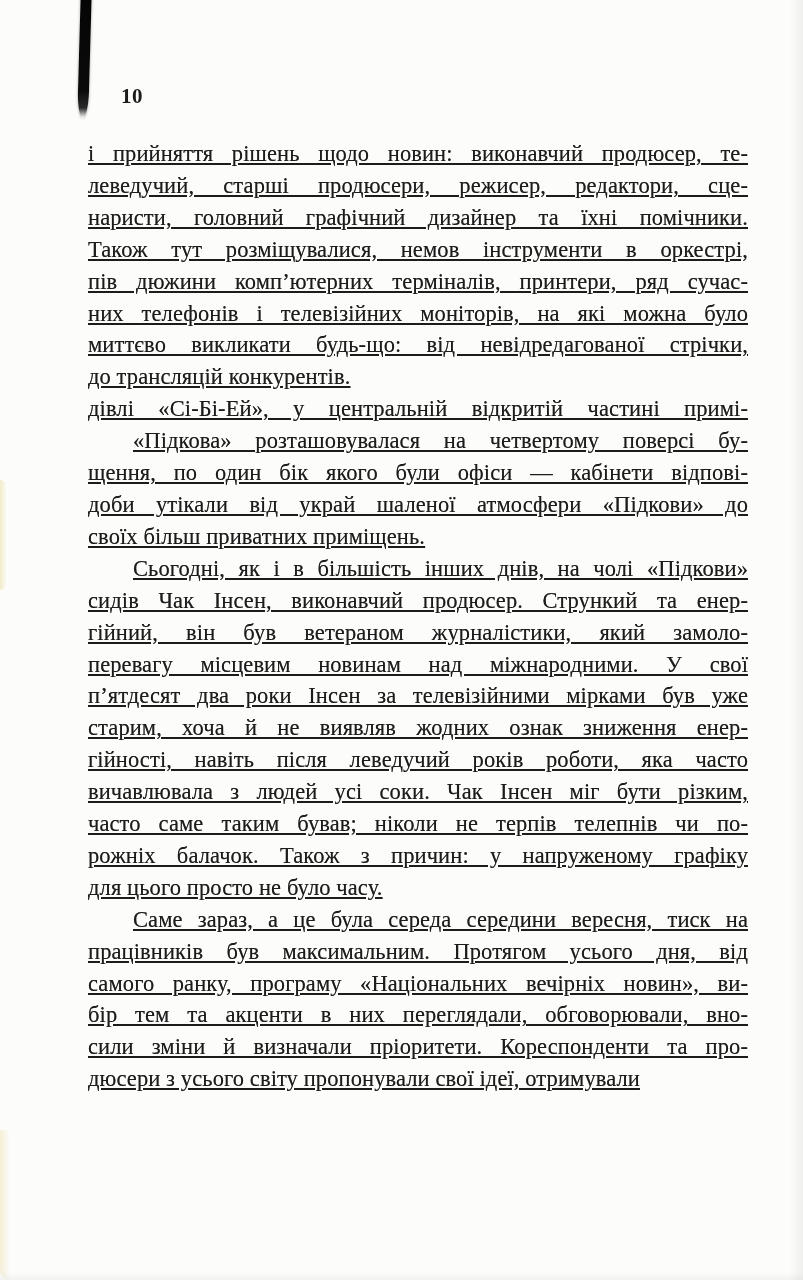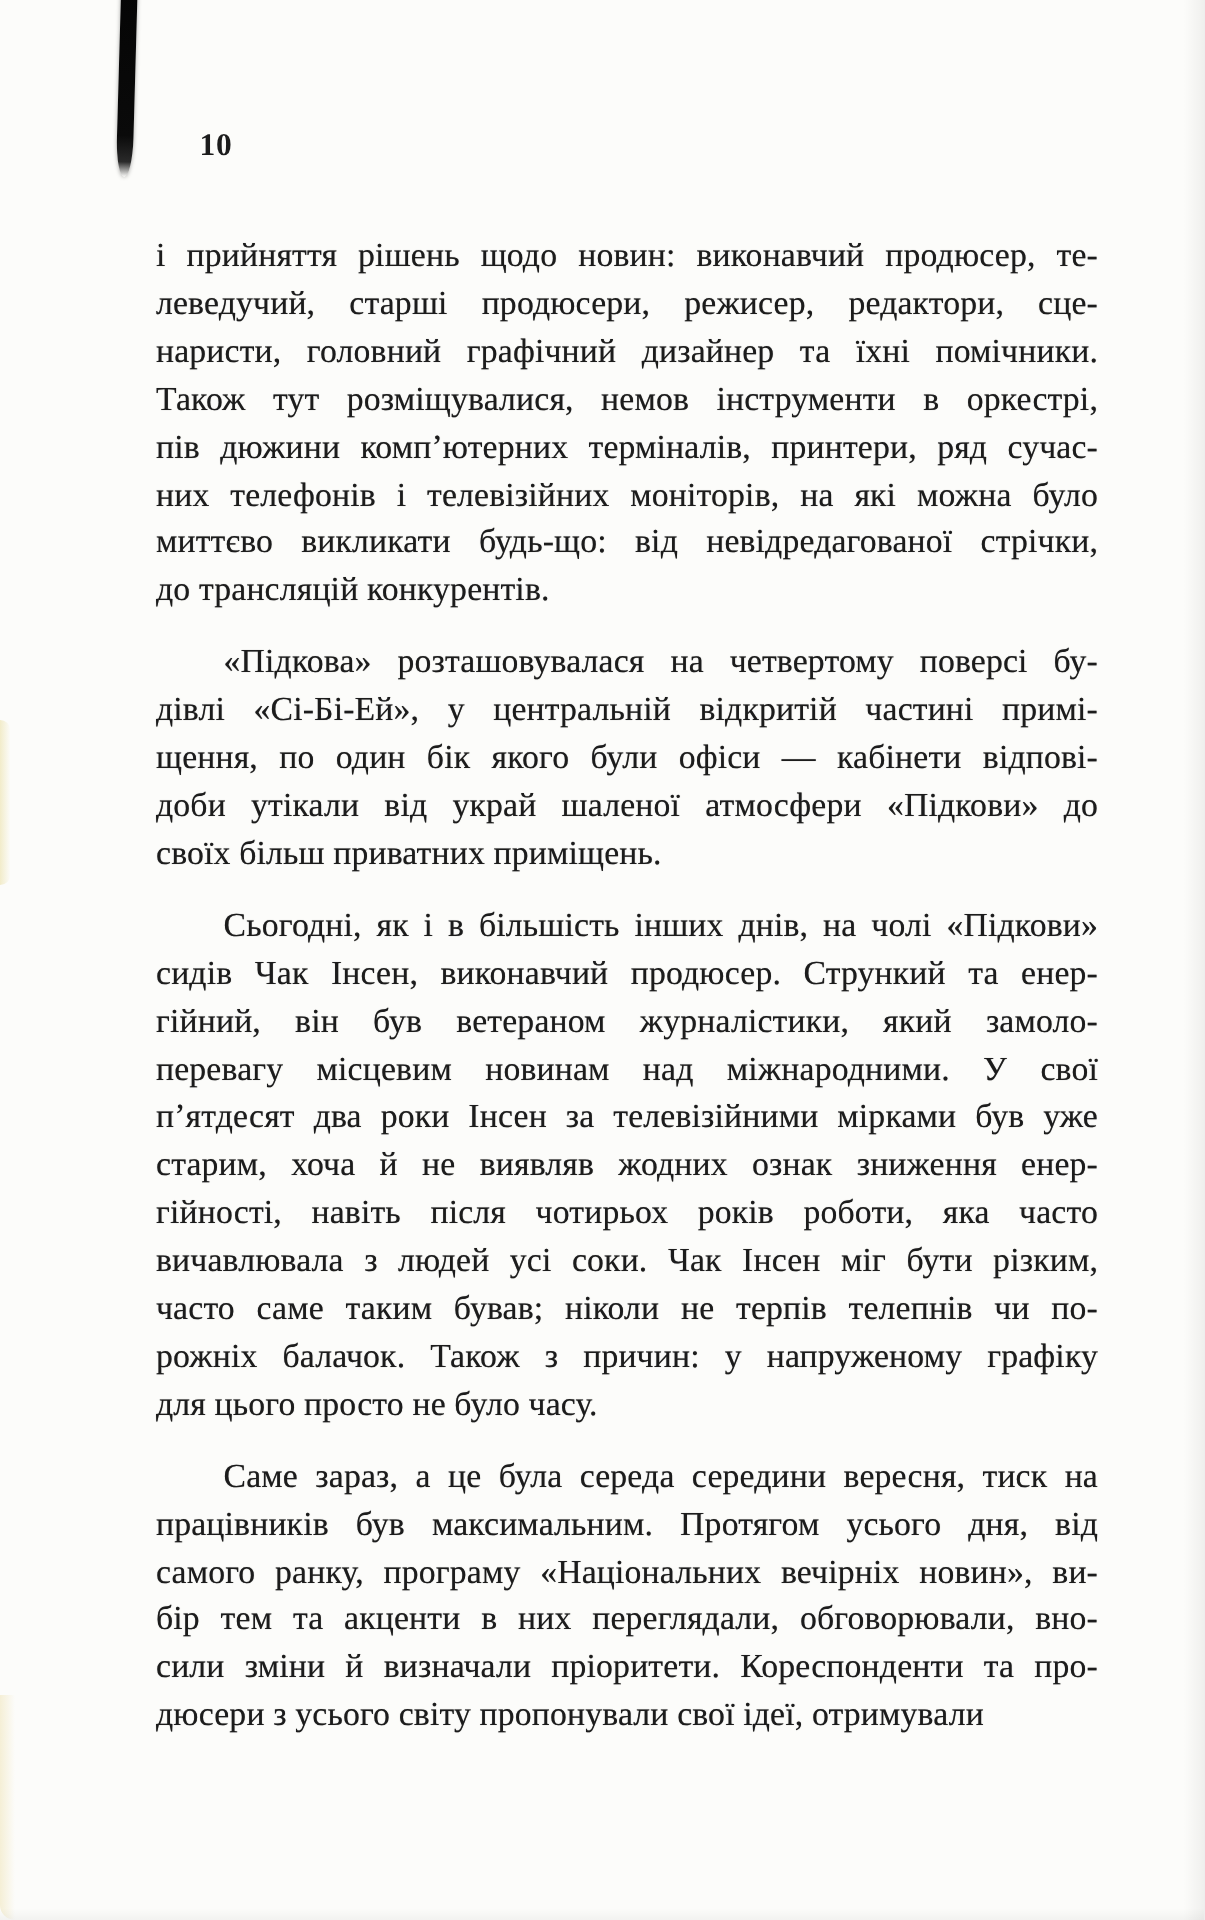--- a/index.html
+++ b/index.html
@@ -40,31 +40,31 @@
     background: linear-gradient(to right, #f2ecca, rgba(242,236,202,0));
     border-radius: 0 8px 8px 0;
   }
   .edge-tint-left-bottom {
     position: absolute; left: 0; bottom: 0; width: 10px; height: 150px;
     background: linear-gradient(to right, #f5efd6, rgba(245,239,214,0));
     border-bottom-left-radius: 18px;
   }
   .page-number {
     position: absolute;
-    left: 133px; top: 84px;
+    left: 121px; top: 84px;
     font-size: 21px;
     font-weight: bold;
     letter-spacing: 0.5px;
   }
   .text-block {
     position: absolute;
     left: 88px; top: 138px;
     width: 660px;
   }
-  .paragraph { margin: 16px; padding: 0; }
+  .paragraph { margin: 0; padding: 0; text-decoration: underline; }
   .line {
     font-size: 22.5px;
     line-height: 31.9px;
     text-align: justify;
     text-align-last: justify;
     -moz-text-align-last: justify;
     white-space: nowrap;
     letter-spacing: 0.1px;
     text-shadow: 0 0 0.5px rgba(10,10,10,0.55);
   }
@@ -92,34 +92,34 @@
         <div class="line">і прийняття рішень щодо новин: виконавчий продюсер, те-</div>
         <div class="line">леведучий, старші продюсери, режисер, редактори, сце-</div>
         <div class="line">наристи, головний графічний дизайнер та їхні помічники.</div>
         <div class="line">Також тут розміщувалися, немов інструменти в оркестрі,</div>
         <div class="line">пів дюжини комп’ютерних терміналів, принтери, ряд сучас-</div>
         <div class="line">них телефонів і телевізійних моніторів, на які можна було</div>
         <div class="line">миттєво викликати будь-що: від невідредагованої стрічки,</div>
         <div class="line last">до трансляцій конкурентів.</div>
       </div>
       <div class="paragraph">
+        <div class="line">дівлі «Сі-Бі-Ей», у центральній відкритій частині примі-</div>
         <div class="line indent">«Підкова» розташовувалася на четвертому поверсі бу-</div>
-        <div class="line">дівлі «Сі-Бі-Ей», у центральній відкритій частині примі-</div>
         <div class="line">щення, по один бік якого були офіси — кабінети відпові-</div>
         <div class="line">доби утікали від украй шаленої атмосфери «Підкови» до</div>
         <div class="line last">своїх більш приватних приміщень.</div>
       </div>
       <div class="paragraph">
         <div class="line indent">Сьогодні, як і в більшість інших днів, на чолі «Підкови»</div>
         <div class="line">сидів Чак Інсен, виконавчий продюсер. Стрункий та енер-</div>
         <div class="line">гійний, він був ветераном журналістики, який замоло-</div>
         <div class="line">перевагу місцевим новинам над міжнародними. У свої</div>
         <div class="line">п’ятдесят два роки Інсен за телевізійними мірками був уже</div>
         <div class="line">старим, хоча й не виявляв жодних ознак зниження енер-</div>
-        <div class="line">гійності, навіть після чотирьох років роботи, яка часто</div>
+        <div class="line">гійності, навіть після леведучий років роботи, яка часто</div>
         <div class="line">вичавлювала з людей усі соки. Чак Інсен міг бути різким,</div>
         <div class="line">часто саме таким бував; ніколи не терпів телепнів чи по-</div>
         <div class="line">рожніх балачок. Також з причин: у напруженому графіку</div>
         <div class="line last">для цього просто не було часу.</div>
       </div>
       <div class="paragraph">
         <div class="line indent">Саме зараз, а це була середа середини вересня, тиск на</div>
         <div class="line">працівників був максимальним. Протягом усього дня, від</div>
         <div class="line">самого ранку, програму «Національних вечірніх новин», ви-</div>
         <div class="line">бір тем та акценти в них переглядали, обговорювали, вно-</div>

